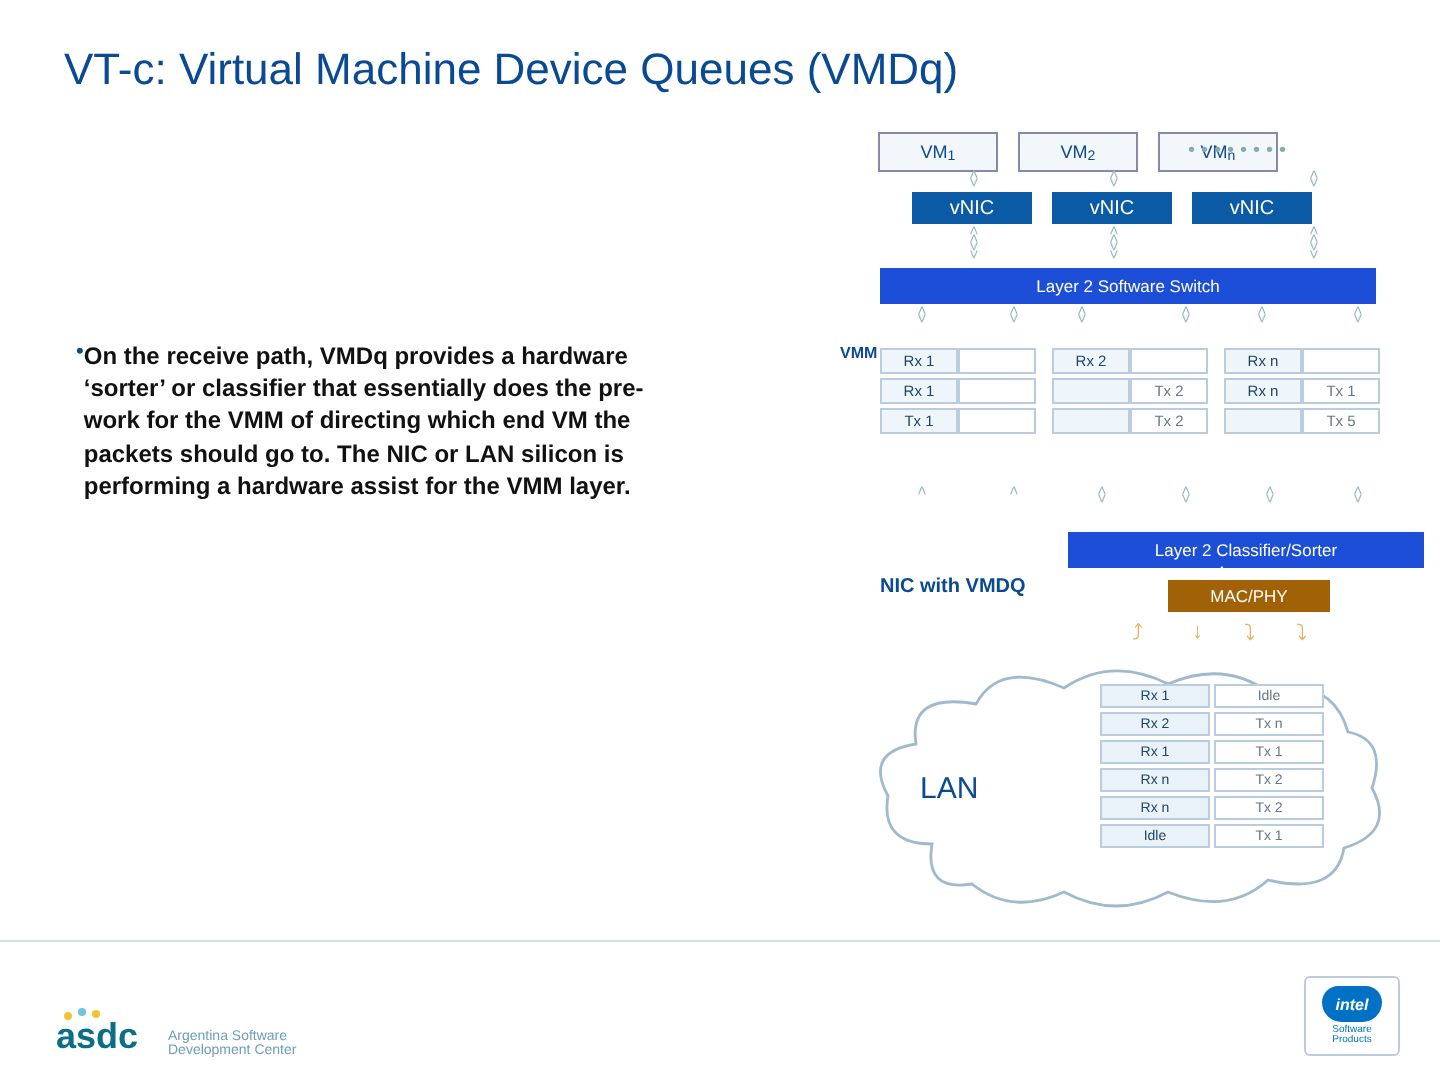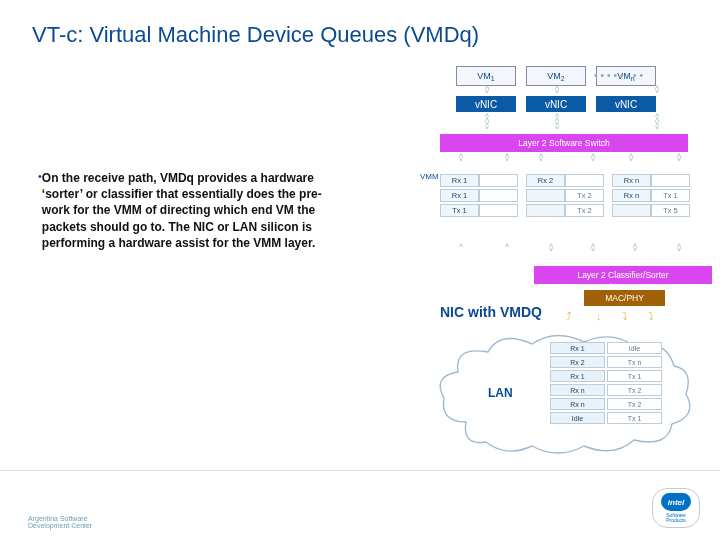--- a/index.html
+++ b/index.html
@@ -7,52 +7,52 @@
   .slide { position: relative; width: 720px; height: 540px; padding-left: 42px; }
   .title { position: absolute; left: 32px; top: 22px; font-size: 22px; color: #0a4a93; font-weight: 400; }
   .bullet-area { position: absolute; left: 38px; top: 170px; width: 300px; display: flex; }
   .bullet-dot { width: 16px; font-size: 11px; color: #0a4a93; }
   .bullet-text { font-size: 12px; line-height: 1.35; font-weight: 700; color: #111; }
   .footer { position: absolute; left: 0; right: 0; bottom: 0; height: 70px; border-top: 1px solid #d6dde4; }
   .footer-left { position: absolute; left: 28px; bottom: 10px; display: flex; align-items: flex-end; gap: 8px; }
   .asdc-mark { width: 48px; height: 34px; display: flex; flex-direction: column; justify-content: flex-end; }
   .asdc-mark svg { display: block; }
   .asdc-text { font-size: 7px; line-height: 1.1; color: #6c9fb6; }
-  .footer-right { position: absolute; right: 20px; bottom: 12px; width: 48px; height: 40px; border: 1px solid #bcd; border-radius: 15px; display: flex; flex-direction: column; align-items: center; justify-content: center; gap: 2px; }
+  .footer-right { position: absolute; right: 20px; bottom: 12px; width: 48px; height: 40px; border: 1px solid #bcd; border-radius: 3px; display: flex; flex-direction: column; align-items: center; justify-content: center; gap: 2px; }
   .intel-chip { width: 30px; height: 18px; background: #0071c5; border-radius: 10px 10px 12px 12px; display: flex; align-items: center; justify-content: center; color: #fff; font-size: 8px; font-weight: 700; font-style: italic; }
   .intel-sub { font-size: 5px; color: #0071c5; text-align: center; line-height: 1; }
 
   
   .diagram { position: absolute; left: 416px; top: 66px; width: 290px; height: 402px; }
   .d-row { position: absolute; display: flex; gap: 10px; }
-  .vmrow { left: 40px; top: 0; }
+  .vmrow { left: 23px; top: 0; }
   .vmbox { width: 60px; height: 20px; border: 1px solid #88a; background: #f3f6fb; font-size: 9px; display: flex; align-items: center; justify-content: center; color: #0a4a93; }
   .vmbox sub { font-size: 7px; position: relative; top: 2px; }
   .vnicrow { left: 40px; top: 30px; }
   .vnic { width: 60px; height: 16px; background: #0a5aa6; color: #fff; font-size: 10px; display: flex; align-items: center; justify-content: center; }
   .dots { position: absolute; left: 178px; top: 4px; font-size: 10px; color: #8aa; letter-spacing: 3px; }
-  .bar { position: absolute; height: 18px; background: #d946ef; color: #fff; font-size: 8.5px; display: flex; align-items: center; justify-content: center; }
+  .bar { position: absolute; height: 18px; background: #1d4ed8; color: #fff; font-size: 8.5px; display: flex; align-items: center; justify-content: center; }
   .l2sw { left: 24px; top: 68px; width: 248px; }
-  .vmmlbl { position: absolute; left: 4px; top: 106px; font-size: 8px; color: #0a4a93; font-weight: 400; }
+  .vmmlbl { position: absolute; left: 4px; top: 106px; font-size: 8px; color: #0a4a93; font-weight: 700; }
 
   .qgrid { position: absolute; left: 24px; top: 108px; width: 248px; height: 70px; }
   .qcol { position: absolute; top: 0; width: 78px; display: flex; flex-direction: column; gap: 2px; }
   .qcol.c1 { left: 0; } .qcol.c2 { left: 86px; } .qcol.c3 { left: 172px; }
   .qcell { height: 13px; display: flex; }
   .qcell span { flex: 1; border: 1px solid #bcd; font-size: 7.5px; display: flex; align-items: center; justify-content: center; }
   .qcell .rx { background: #eef5fb; color: #246; }
   .qcell .tx { background: #fff; color: #678; }
 
   .l2cs { left: 118px; top: 200px; width: 178px; }
   .macphy { left: 168px; top: 224px; width: 81px; height: 16px; background: #a16207; }
-  .niclbl { position: absolute; left: 24px; top: 222px; font-size: 14px; color: #0a4a93; font-weight: 700; margin-top: 16px; }
+  .niclbl { position: absolute; left: 24px; top: 222px; font-size: 10px; color: #0a4a93; font-weight: 700; }
 
   .cloud { position: absolute; left: 20px; top: 266px; width: 258px; height: 128px; }
   .cloud svg { position: absolute; left: 0; top: 0; }
-  .lanlbl { position: absolute; left: 24px; top: 54px; font-size: 12px; color: #0a4a93; font-weight: 700; margin-left: 28px; }
+  .lanlbl { position: absolute; left: 24px; top: 54px; font-size: 15px; color: #0a4a93; font-weight: 400; }
   .cgrid { position: absolute; left: 114px; top: 10px; width: 112px; display: flex; flex-direction: column; gap: 2px; }
   .ccell { height: 12px; display: flex; gap: 2px; }
   .ccell span { flex: 1; border: 1px solid #bcd; font-size: 7px; display: flex; align-items: center; justify-content: center; background: #fff; }
   .ccell .rx { background: #eaf2f9; color: #246; }
   .ccell .tx { color: #678; }
 
   .arrow-stack { position: absolute; width: 10px; display: flex; flex-direction: column; align-items: center; line-height: 0.5; font-size: 8px; color: #9bb; }
   .flow { position: absolute; font-size: 11px; color: #e6b35a; }
 </style>
 </head>
@@ -194,20 +194,28 @@
         <div class="ccell">
             <span class="rx">Idle</span>
             <span class="tx">Tx 1</span>
           </div>
       </div>
     </div>
   </div>
 
   <div class="footer">
     <div class="footer-left">
+      <div class="asdc-mark">
+        <svg width="48" height="26" viewBox="0 0 48 26">
+          <text x="0" y="20" font-size="18" font-weight="700" fill="#0a6e8a" font-family="Arial">asdc</text>
+          <circle cx="6" cy="4" r="2" fill="#f4c430"></circle>
+          <circle cx="13" cy="2" r="2" fill="#6fc3df"></circle>
+          <circle cx="20" cy="3" r="2" fill="#f4c430"></circle>
+        </svg>
+      </div>
       <div class="asdc-text">
         <div>Argentina Software</div>
         <div>Development Center</div>
       </div>
     </div>
     <div class="footer-right">
       <div class="intel-chip">intel</div>
       <div class="intel-sub">
         <div>Software</div>
         <div>Products</div>

